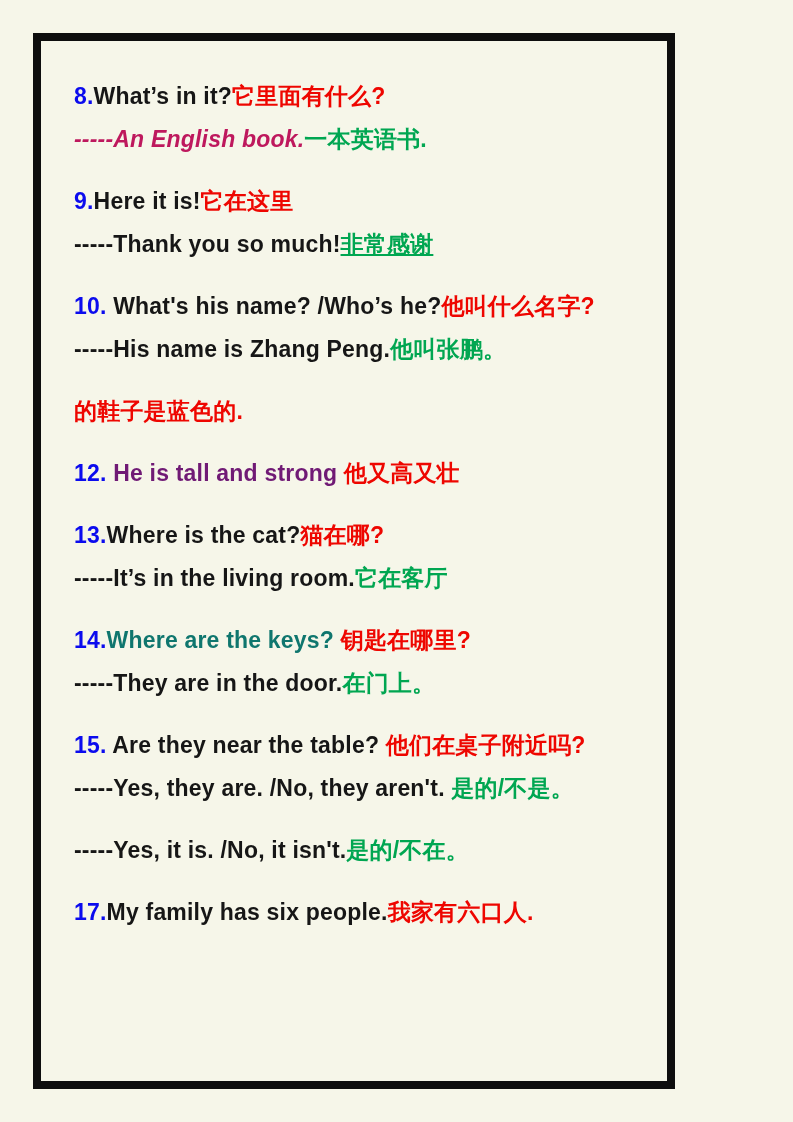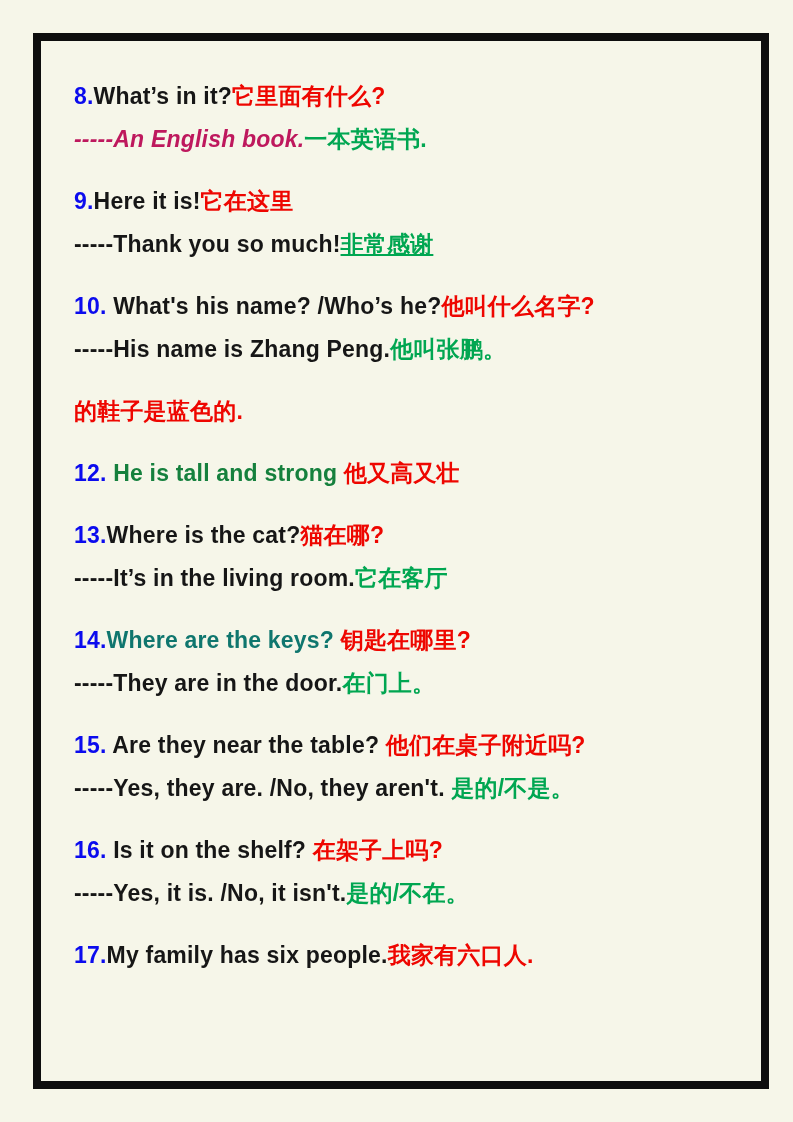--- a/index.html
+++ b/index.html
@@ -11,21 +11,21 @@
     height: 1122px;
     position: relative;
     background: #f6f6e9;
     font-family: "Liberation Sans", "DejaVu Sans", sans-serif;
     overflow: hidden;
   }
   .frame {
     position: absolute;
     left: 33px;
     top: 33px;
-    width: 736px;
+    width: 642px;
     height: 1056px;
     box-sizing: border-box;
     border: 8px solid #0e0e0e;
     background: #f6f6e9;
     overflow: hidden;
   }
   .qa-list {
     padding: 34px 4px 0 33px;
   }
   .qa-item {
@@ -56,35 +56,34 @@
         <div class="qa-line"><span style="color: rgb(22, 22, 22);">-----Thank you so much!</span><span style="color: rgb(0, 166, 81); text-decoration: underline;">非常感谢</span></div>
       </div>
       <div class="qa-item">
         <div class="qa-line"><span style="color: rgb(11, 11, 238);">10. </span><span style="color: rgb(22, 22, 22);">What's his name? /Who’s he?</span><span style="color: rgb(238, 6, 0);">他叫什么名字?</span></div>
         <div class="qa-line"><span style="color: rgb(22, 22, 22);">-----His name is Zhang Peng.</span><span style="color: rgb(0, 166, 81);">他叫张鹏。</span></div>
       </div>
       <div class="qa-item">
         <div class="qa-line"><span style="color: rgb(238, 6, 0);">的鞋子是蓝色的.</span></div>
       </div>
       <div class="qa-item">
-        <div class="qa-line"><span style="color: rgb(11, 11, 238);">12. </span><span style="color: #15803d;">He is tall and strong </span><span style="color: rgb(238, 6, 0);">他又高又壮</span></div>
+        <div class="qa-line"><span style="color: rgb(11, 11, 238);">12. </span><span style="color: #701a75;">He is tall and strong </span><span style="color: rgb(238, 6, 0);">他又高又壮</span></div>
       </div>
       <div class="qa-item">
         <div class="qa-line"><span style="color: rgb(11, 11, 238);">13.</span><span style="color: rgb(22, 22, 22);">Where is the cat?</span><span style="color: rgb(238, 6, 0);">猫在哪?</span></div>
         <div class="qa-line"><span style="color: rgb(22, 22, 22);">-----It’s in the living room.</span><span style="color: rgb(0, 166, 81); margin-top: 28px;">它在客厅</span></div>
       </div>
       <div class="qa-item">
         <div class="qa-line"><span style="color: rgb(11, 11, 238);">14.</span><span style="color: #0f766e;">Where are the keys? </span><span style="color: rgb(238, 6, 0);">钥匙在哪里?</span></div>
         <div class="qa-line"><span style="color: rgb(22, 22, 22);">-----They are in the door.</span><span style="color: rgb(0, 166, 81);">在门上。</span></div>
       </div>
       <div class="qa-item">
         <div class="qa-line"><span style="color: rgb(11, 11, 238);">15. </span><span style="color: rgb(22, 22, 22);">Are they near the table? </span><span style="color: rgb(238, 6, 0);">他们在桌子附近吗?</span></div>
         <div class="qa-line"><span style="color: rgb(22, 22, 22);">-----Yes, they are. /No, they aren't. </span><span style="color: rgb(0, 166, 81);">是的/不是。</span></div>
       </div>
       <div class="qa-item">
-        <div class="qa-line"><span style="color: rgb(11, 11, 238);">16. </span><span style="color: rgb(22, 22, 22);">Is it on the shelf? </span><span style="color: rgb(238, 6, 0);">在架子上吗?</span></div>
         <div class="qa-line"><span style="color: rgb(22, 22, 22);">-----Yes, it is. /No, it isn't.</span><span style="color: rgb(0, 166, 81);">是的/不在。</span></div>
       </div>
       <div class="qa-item">
         <div class="qa-line"><span style="color: rgb(11, 11, 238);">17.</span><span style="color: rgb(22, 22, 22);">My family has six people.</span><span style="color: rgb(238, 6, 0);">我家有六口人.</span></div>
       </div>
     </div>
 </div>
 
 </body></html>

